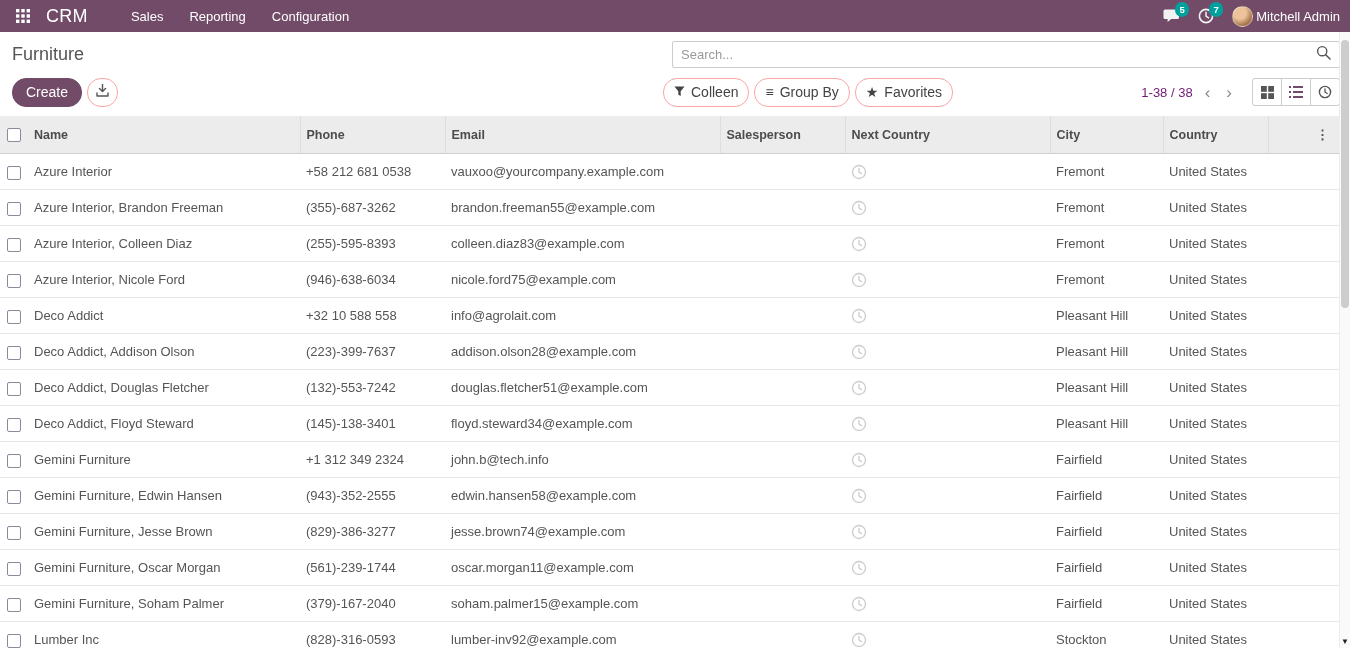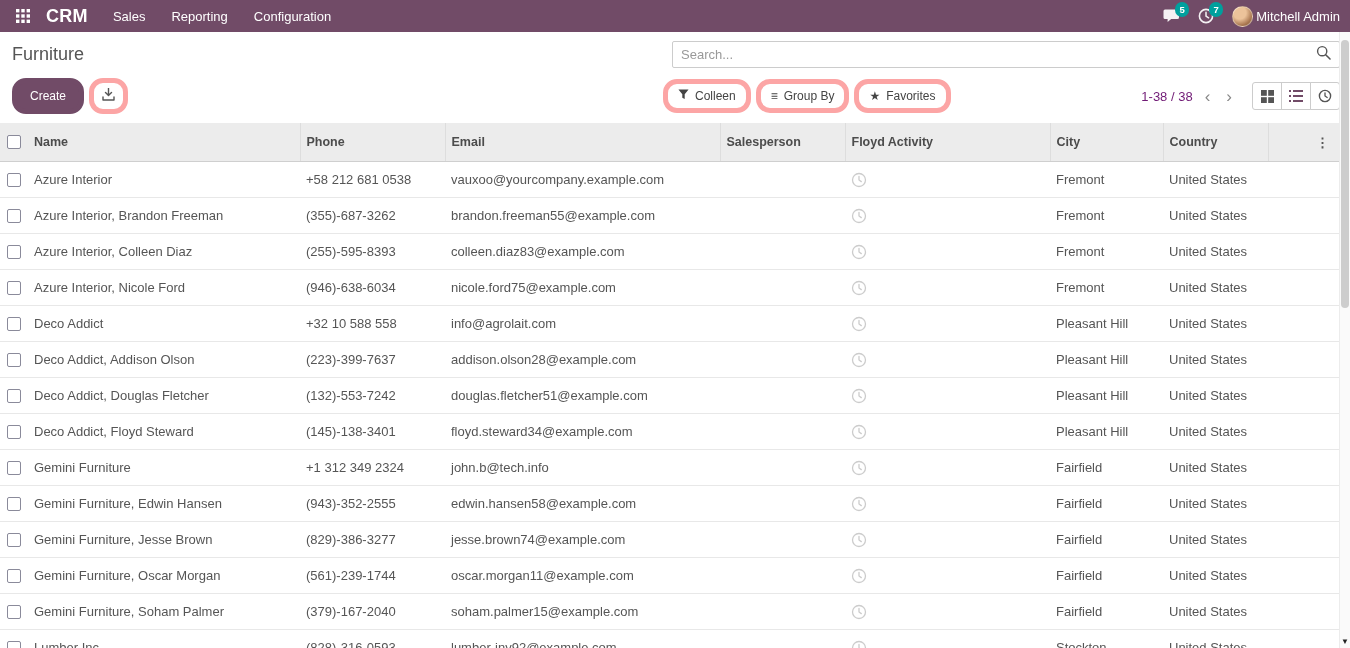--- a/index.html
+++ b/index.html
@@ -2,38 +2,38 @@
 <html><head>
 <meta charset="utf-8">
 <style>
   *{box-sizing:border-box;margin:0;padding:0}
   html,body{width:1350px;height:648px;overflow:hidden}
   body{font-family:"Liberation Sans",sans-serif;background:#fff;position:relative;color:#4c4c4c}
 
   
   .topbar{height:32px;background:#714B67;display:flex;align-items:center;color:#fff;padding:0 10px}
   .apps-btn{width:26px;height:32px;display:flex;align-items:center;justify-content:center;cursor:pointer}
-  .brand{font-size:18px;font-weight:700;margin:0 12px 0 10px;letter-spacing:.3px;cursor:pointer}
+  .brand{font-size:18px;font-weight:400;margin:0 30px 0 10px;letter-spacing:.3px;cursor:pointer}
   .menu{display:flex;height:15px}
   .menu-item{padding:0 13px;font-size:13px;display:flex;align-items:center;cursor:pointer}
   .systray{margin-left:auto;display:flex;align-items:center;gap:18px}
   .tray-icon{position:relative;display:flex;align-items:center;cursor:pointer}
   .badge{position:absolute;top:-6px;right:-9px;background:#00A09D;color:#fff;font-size:9.5px;line-height:1;padding:2.5px 4.5px;border-radius:8px;font-weight:700}
   .user{display:flex;align-items:center;gap:3px;font-size:13px;cursor:pointer}
   .avatar{width:21px;height:21px;border-radius:50%;background:radial-gradient(circle at 35% 30%,#ecc39a 0 35%,#a8764f 70%,#7d5536);border:1px solid rgba(255,255,255,.4)}
 
   
   .cp{padding:9px 10px 9px 12px}
   .cp-top{display:flex;align-items:center;justify-content:space-between}
   .page-title{font-size:18px;color:#555;font-weight:400}
   .searchbox{width:668px;height:27px;border:1px solid #ccc;border-radius:2px;display:flex;align-items:center;padding:0 8px;background:#fff}
   .searchbox input{flex:1;border:0;outline:0;font-size:13px;color:#a16207;font-family:inherit;background:transparent}
   .searchbox input::placeholder{color:#999}
   .cp-bottom{display:flex;align-items:center;margin-top:10px}
-  .btn{border:5px solid #fca5a5;background:#fff;border-radius:14px;font-size:12px;color:#444;padding:5px 10px;display:inline-flex;align-items:center;gap:6px;cursor:pointer;font-family:inherit;line-height:1.2}
+  .btn{border:1px solid #fca5a5;background:#fff;border-radius:14px;font-size:14px;color:#444;padding:5px 10px;display:inline-flex;align-items:center;gap:6px;cursor:pointer;font-family:inherit;line-height:1.2}
   .btn-primary{background:#714B67;border-color:#714B67;color:#fff;padding:5px 13px}
   .icon-btn{padding:5px 8px}
   .left-actions{display:flex;gap:5px;flex:0 0 651px}
   .filter-group{display:flex;gap:5px}
   .right-tools{margin-left:auto;display:flex;align-items:center}
   .pager-text{font-size:13px;color:#701a75;margin-right:4px}
   .pager-btn{border:0;background:none;color:#888;font-size:17px;padding:0 8px;cursor:pointer;line-height:1}
   .switcher{display:flex;margin-left:12px}
   .switch-btn{width:30px;height:28px;border:1px solid #ccc;background:#fff;display:flex;align-items:center;justify-content:center;margin-left:-1px;cursor:pointer}
   .switch-btn:first-child{border-radius:3px 0 0 3px;margin-left:0}
@@ -189,21 +189,21 @@
         <col style="width:105px">
         <col style="width:71px">
     </colgroup>
     <thead>
       <tr>
         <th class="c-check"><span class="checkbox"></span></th>
         <th class="c-name">Name</th>
         <th>Phone</th>
         <th>Email</th>
         <th>Salesperson</th>
-        <th>Floyd Activity</th>
+        <th>Next Country</th>
         <th>City</th>
         <th>Country</th>
         <th>
             <span class="dots">⋮</span>
           </th>
       </tr>
     </thead>
     <tbody id="rows">
         <tr>
           <td class="c-check"><span class="checkbox"></span></td>

